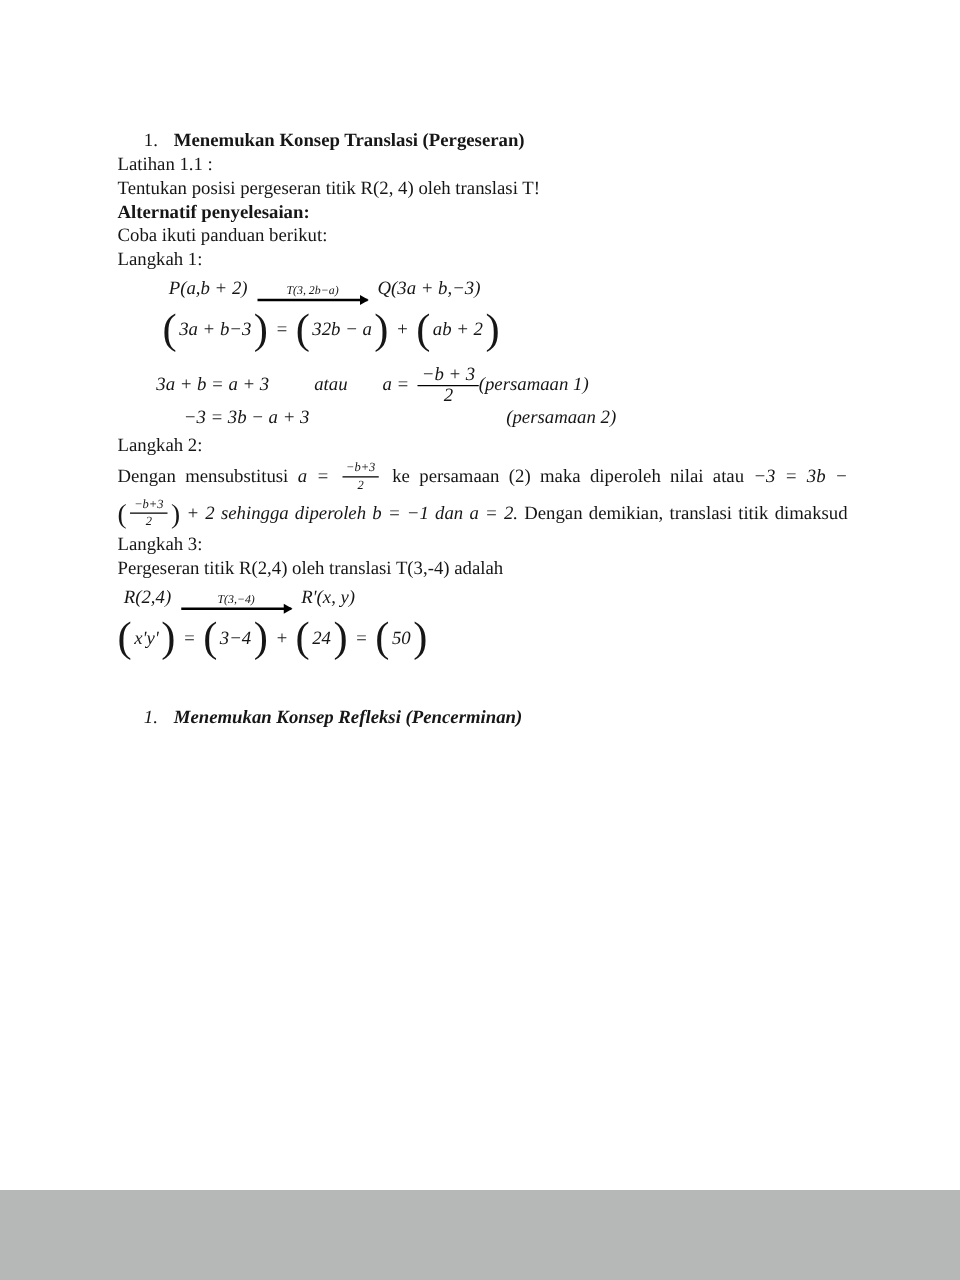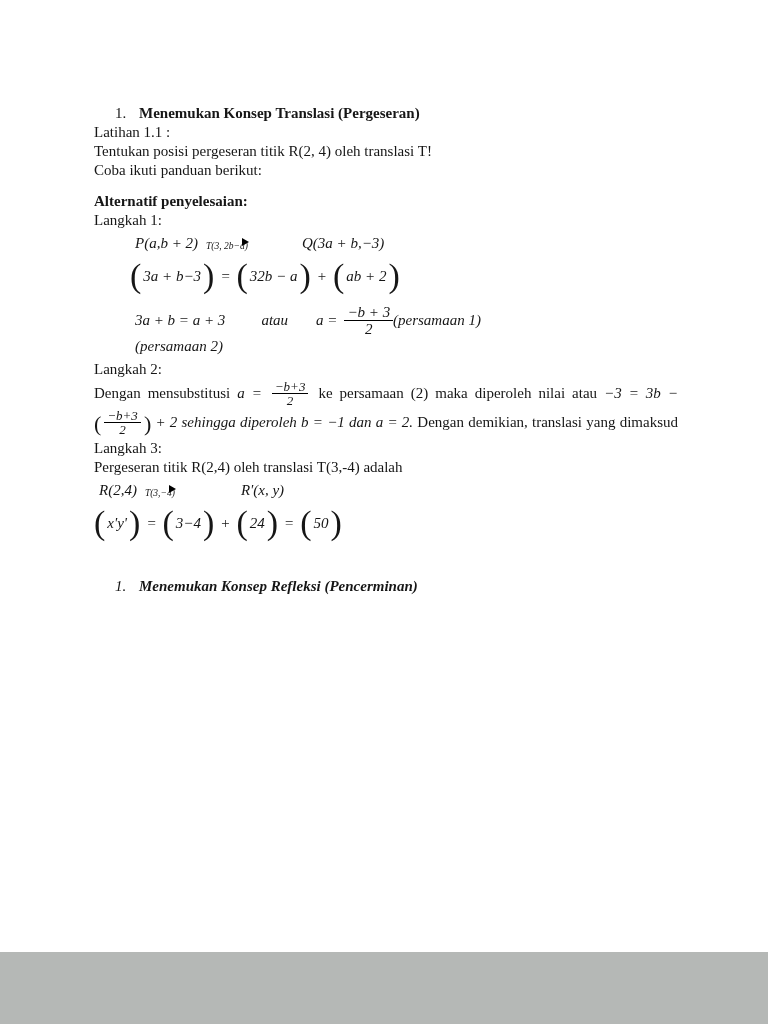--- a/index.html
+++ b/index.html
@@ -28,37 +28,37 @@
   }
   .content {
     position: absolute;
     left: 94px;
     top: 104px;
     width: 584px;
     font-size: 15px;
     line-height: 19px;
   }
   .line { min-height: 19px; }
-  .b { font-weight: bold; margin-top: 12px; }
+  .b { font-weight: bold; }
   .m { font-style: italic; }
   .sec-heading { padding-left: 21px; }
   .sub-heading { padding-left: 45px; }
   .num { display: inline-block; min-width: 24px; font-weight: normal; }
   .sec2 { margin-top: 36px; font-style: italic; }
 
   
   .map-line {
     display: flex;
     align-items: center;
     margin: 4px 0 2px 41px;
   }
   .map-line.l3 { margin-left: 5px; }
   .maparrow {
     display: inline-flex;
-    flex-direction: row;
+    flex-direction: column;
     align-items: center;
     margin: 0 3px;
     position: relative;
     top: 3px;
     padding: 0 5px;
     min-width: 88px;
   }
   .arrlabel {
     font-size: 9.5px;
     font-style: italic;
@@ -105,41 +105,41 @@
     display: inline-flex;
     flex-direction: row;
     align-items: center;
     line-height: 17px;
     padding: 0 2px;
     white-space: nowrap;
   }
   .op { margin: 0 6px; font-style: italic; }
 
   
-  .eqsys { margin: 10px 0 4px 41px; font-style: italic; }
+  .eqsys { margin: 10px 0 4px 31px; font-style: italic; }
   .eqrow { display: flex; align-items: center; }
   .eqleft { width: 258px; display: inline-flex; align-items: center; white-space: nowrap; }
   .row2left { padding-left: 22px; }
   .atau { margin-left: 36px; }
   .aeq { margin-left: 28px; margin-right: 4px; }
   .eqlabel { white-space: nowrap; }
 
   
   .frac {
     display: inline-flex;
     flex-direction: column;
     align-items: center;
     vertical-align: middle;
     line-height: 16px;
     margin: 0 3px;
     font-style: italic;
   }
   .frac .fnum { padding: 0 3px; border-bottom: 1.2px solid #000; white-space: nowrap; }
   .frac .fden { padding: 0 3px; }
-  .frac.small { font-size: 13px; line-height: 13px; position: relative; top: -1px; }
+  .frac.small { font-size: 10px; line-height: 13px; position: relative; top: -1px; }
 
   
   .para { margin-top: 1px; }
   .jline { text-align: justify; text-align-last: justify; margin: 2px 0; }
   .jline.last { text-align-last: left; }
   .bigparen { font-size: 22px; vertical-align: middle; line-height: 20px; }
 
   .conclusion { margin-top: 16px; letter-spacing: 0.2px; }
 </style>
 </head>
@@ -147,22 +147,22 @@
 
 <div class="page">
   <div class="content">
 
     <div class="line sec-heading">
       <span class="num">1.</span><span class="b">Menemukan Konsep Translasi (Pergeseran)</span>
     </div>
 
     <div class="line">Latihan 1.1 :</div>
     <div class="line">Tentukan posisi pergeseran titik R(2, 4) oleh translasi T!</div>
+    <div class="line b">Alternatif penyelesaian:</div>
     <div class="line">Coba ikuti panduan berikut:</div>
-    <div class="line b">Alternatif penyelesaian:</div>
     <div class="line">Langkah 1:</div>
 
     <div class="map-line m">
       <span>P(a,b + 2)</span>
       <span class="maparrow">
         <span class="arrlabel">T(3, 2b−a)</span>
         <span class="arrline"></span>
       </span>
       <span>Q(3a + b,−3)</span>
     </div>
@@ -203,20 +203,23 @@
           <span class="atau">atau</span>
           <span class="aeq">a =</span>
           <span class="frac">
             <span class="fnum">−b + 3</span>
             <span class="fden">2</span>
           </span>
         </span>
         <span class="eqlabel">(persamaan 1)</span>
       </div>
       <div class="eqrow">
+        <span class="eqleft row2left">
+          <span>−3 = 3b − a + 3</span>
+        </span>
         <span class="eqlabel">(persamaan 2)</span>
       </div>
     </div>
 
     <div class="line">Langkah 2:</div>
 
     <div class="para">
       <div class="jline">
         <span>Dengan mensubstitusi</span>
         <span class="m">a =</span>
@@ -227,21 +230,21 @@
         <span>ke persamaan (2) maka diperoleh nilai atau</span>
         <span class="m">−3 = 3b −</span>
       </div>
       <div class="jline">
         <span class="bigparen">(</span><span class="frac small">
             <span class="fnum">−b+3</span>
             <span class="fden">2</span>
           </span><span class="bigparen">)</span>
         <span class="m">+ 2 sehingga diperoleh</span>
         <span class="m">b = −1 dan a = 2.</span>
-        <span>Dengan demikian, translasi yang dimaksud</span>
+        <span>Dengan demikian, translasi titik dimaksud</span>
       </div>
     </div>
 
     <div class="line">Langkah 3:</div>
     <div class="line">Pergeseran titik R(2,4) oleh translasi T(3,-4) adalah</div>
 
     <div class="map-line l3 m">
       <span>R(2,4)</span>
       <span class="maparrow">
         <span class="arrlabel">T(3,−4)</span>

